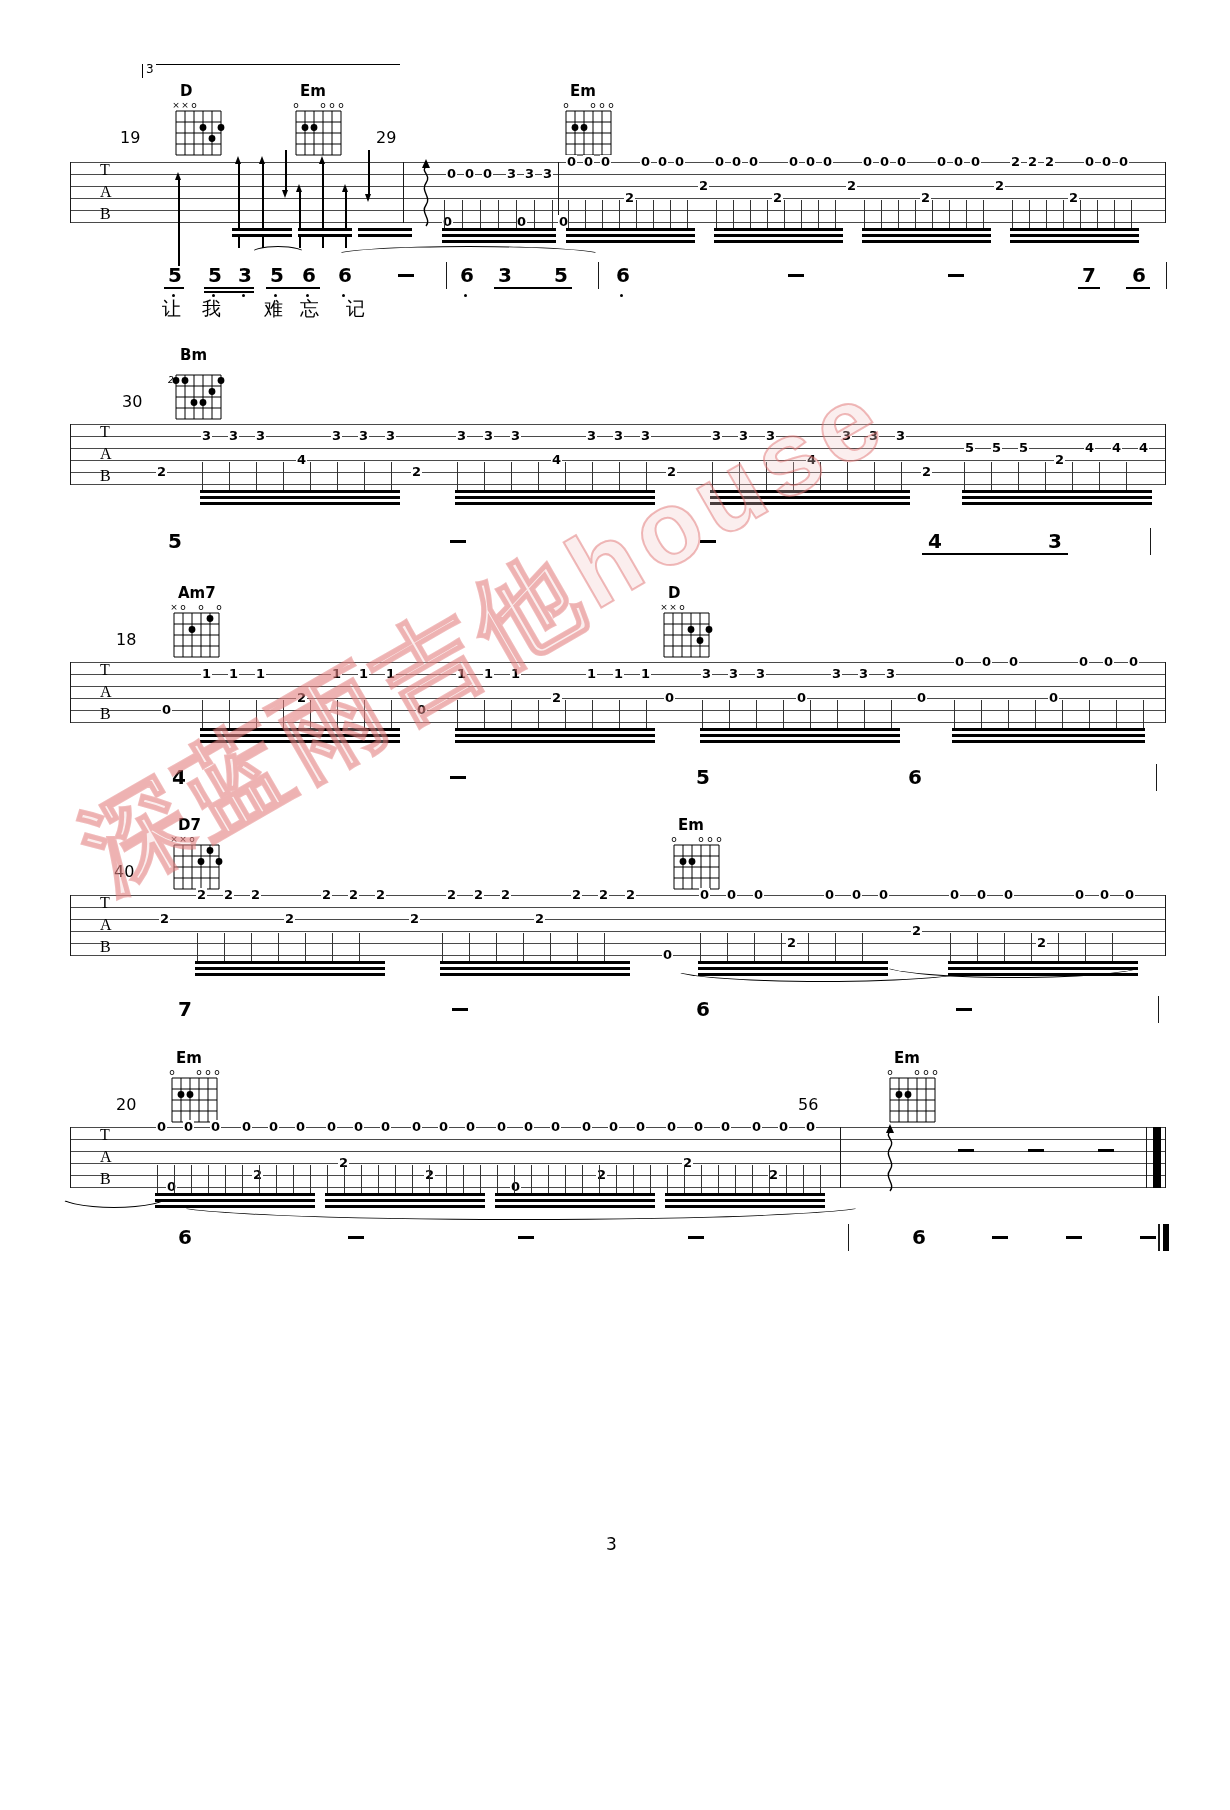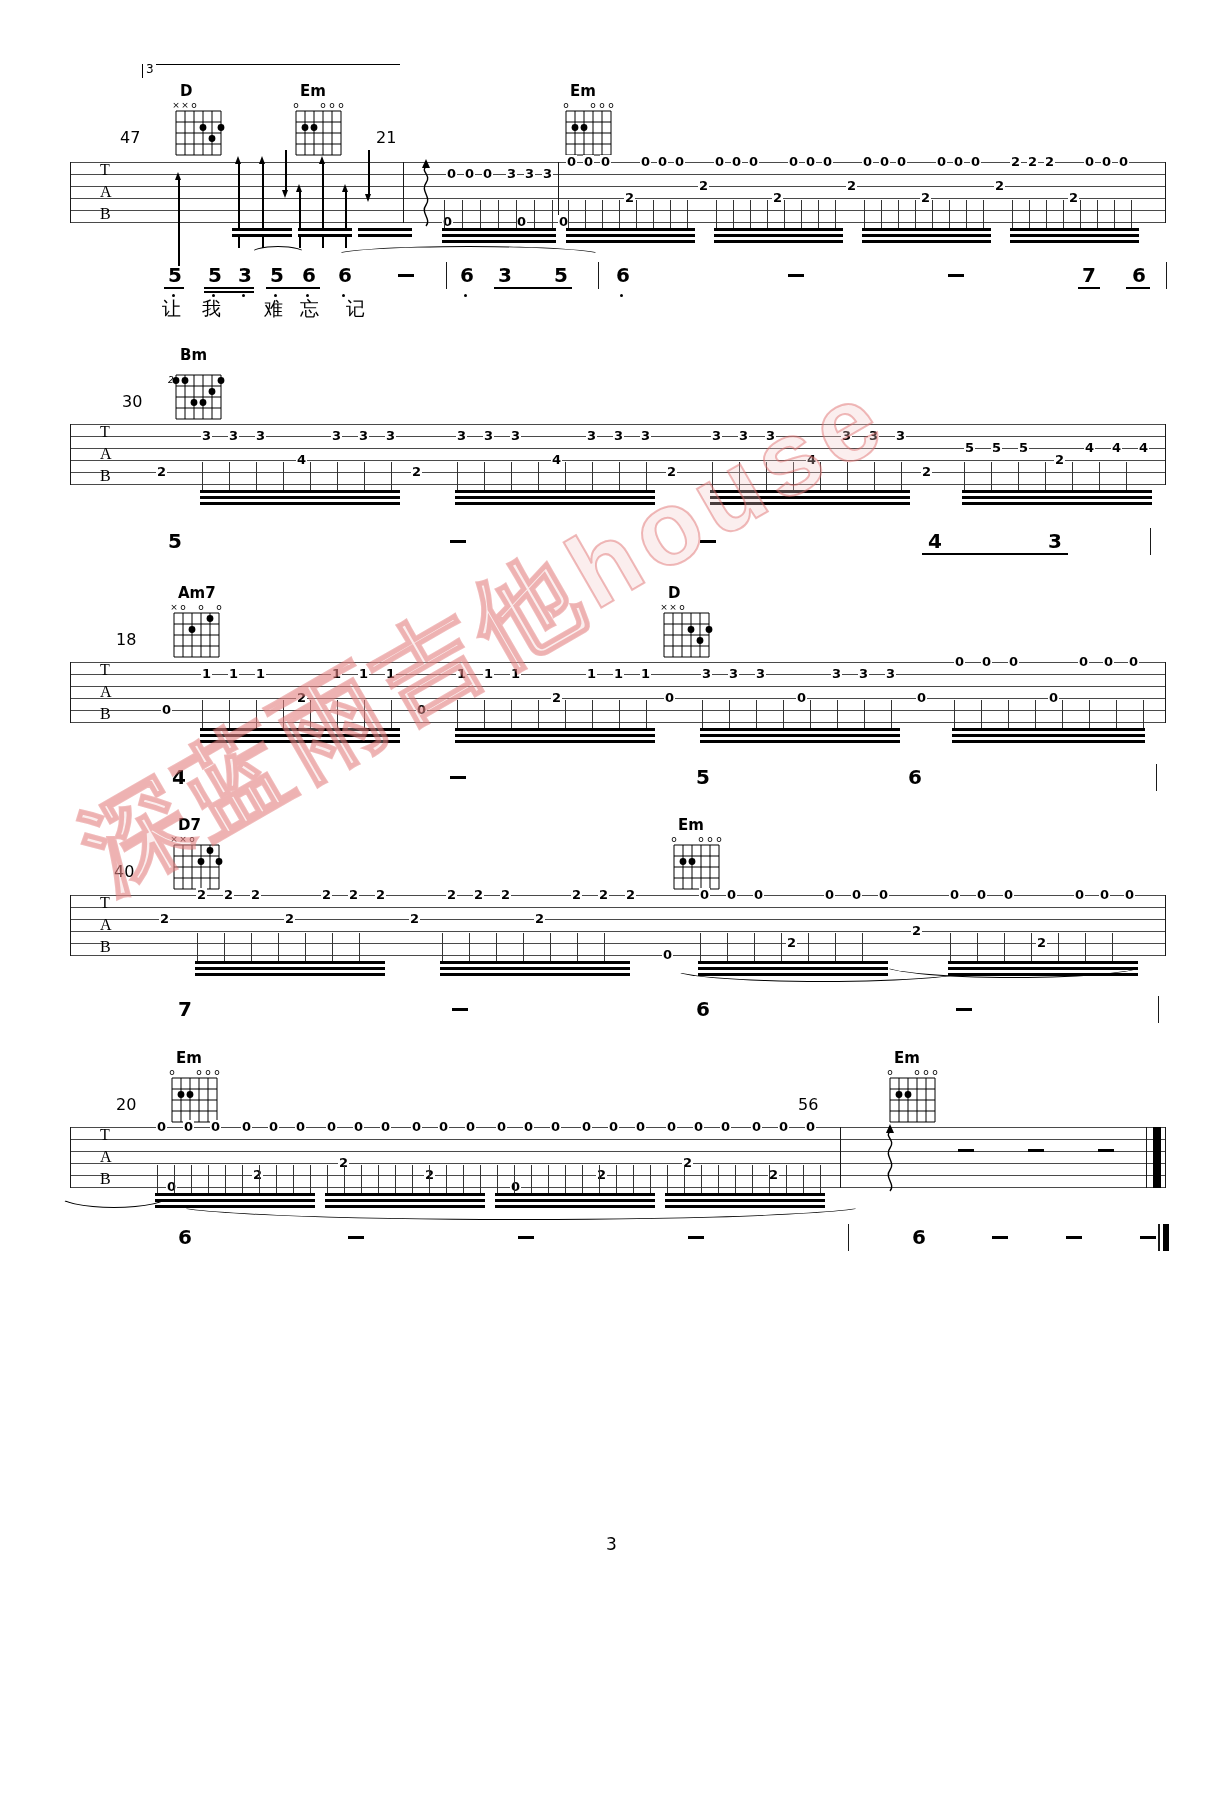--- a/index.html
+++ b/index.html
@@ -39,22 +39,22 @@
   <div id="pagenum">3</div>
   <div id="systems">
       <div class="abs staff" style="left: 70px; top: 162px; width: 1095px; height: 61px;"></div>
       <div class="abs vbar" style="left: 70px; top: 162px; width: 1px; height: 61px;"></div>
       <div class="abs vbar" style="left: 1165px; top: 162px; width: 1px; height: 61px;"></div>
       <div class="abs vbar" style="left: 403px; top: 162px; width: 1px; height: 61px;"></div>
       <div class="abs vbar" style="left: 558px; top: 162px; width: 1px; height: 61px;"></div>
       <div class="abs tabletter" style="left: 100px; top: 161px;">T</div>
       <div class="abs tabletter" style="left: 100px; top: 183px;">A</div>
       <div class="abs tabletter" style="left: 100px; top: 205px;">B</div>
-      <div class="abs mlabel" style="left: 120px; top: 128px;">47</div>
-      <div class="abs mlabel" style="left: 376px; top: 128px;">21</div>
+      <div class="abs mlabel" style="left: 120px; top: 128px;">19</div>
+      <div class="abs mlabel" style="left: 376px; top: 128px;">29</div>
       <div class="abs tuplim" style="left: 146px; top: 62px;">3</div>
       <div class="abs " style="left: 142px; top: 64px; width: 1px; height: 14px; background: rgb(0, 0, 0);"></div>
       <div class="abs " style="left: 156px; top: 64px; width: 244px; height: 1px; background: rgb(0, 0, 0);"></div>
       <div class="abs chlabel" style="left: 180px; top: 82px; width: 40px; text-align: left;">D</div>
       <div class="abs " style="left: 168px; top: 100px; width: 60px; height: 56px;"><svg width="60" height="56" xmlns="http://www.w3.org/2000/svg">
           <line x1="8" y1="11" x2="8" y2="55" stroke="#000" stroke-width="1"></line>
           <line x1="17" y1="11" x2="17" y2="55" stroke="#000" stroke-width="1"></line>
           <line x1="26" y1="11" x2="26" y2="55" stroke="#000" stroke-width="1"></line>
           <line x1="35" y1="11" x2="35" y2="55" stroke="#000" stroke-width="1"></line>
           <line x1="44" y1="11" x2="44" y2="55" stroke="#000" stroke-width="1"></line>

